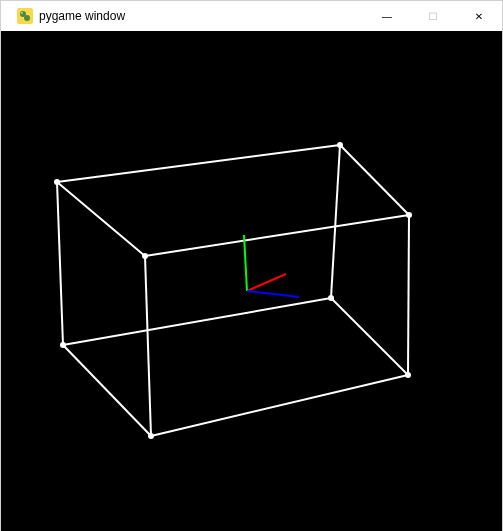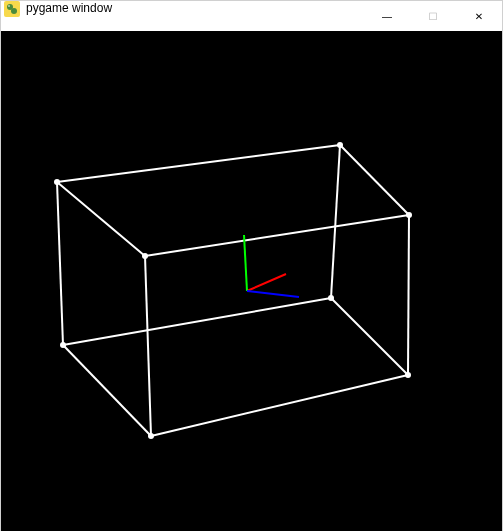--- a/index.html
+++ b/index.html
@@ -15,21 +15,22 @@
       height: 531px;
       background: #ffffff;
       display: flex;
       flex-direction: column;
       border: 1px solid #d0d0d0;
     }
     .titlebar {
       height: 30px;
       background: #ffffff;
       display: flex;
-      padding-left: 3px;
+      align-items: center;
+      padding-left: 16px;
       user-select: none;
     }
     .titlebar .icon {
       width: 16px;
       height: 16px;
       margin-right: 6px;
       display: inline-flex;
       align-items: center;
       justify-content: center;
     }

